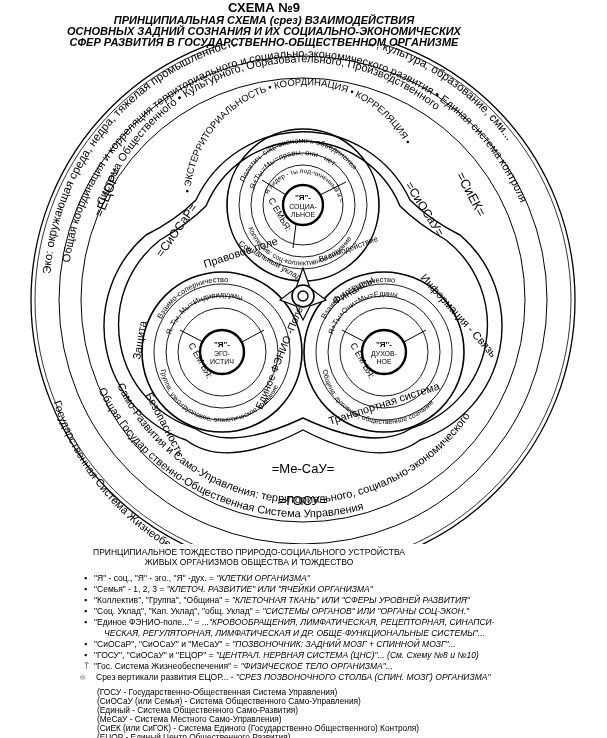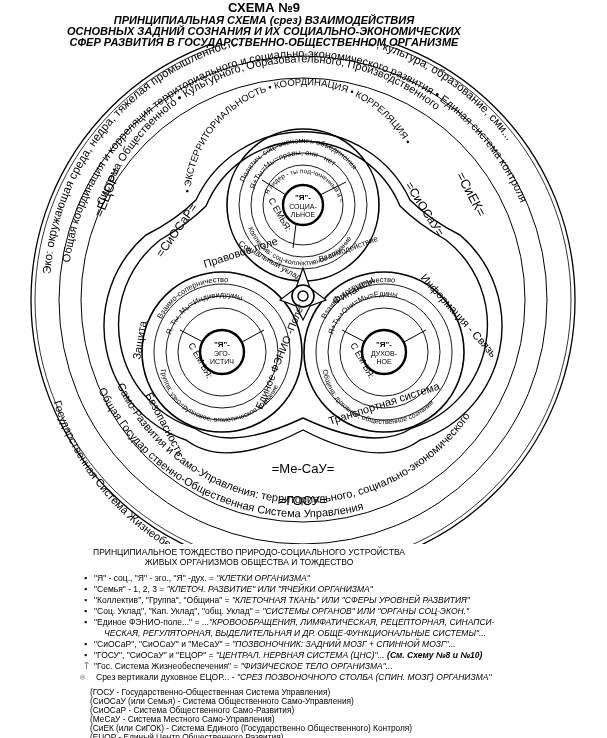--- a/index.html
+++ b/index.html
@@ -7,22 +7,22 @@
   .title { position:absolute; left:0; width:528px; text-align:center; }
   #t-main { top:0px; font-size:13px; font-weight:bold; }
   .t-sub { font-size:11px; font-weight:bold; font-style:italic; line-height:11px; }
   #t-sub1 { top:15px; } #t-sub2 { top:26px; } #t-sub3 { top:37px; }
   #diagram { position:absolute; left:0; top:44px; }
   .legend-head { position:absolute; left:0; width:498px; text-align:center; font-size:8.5px; line-height:10px; }
   #lh1 { top:547px; } #lh2 { top:557px; }
   .li { position:absolute; left:84px; font-size:8.5px; line-height:11px; white-space:nowrap; }
   .li .b { display:inline-block; width:10px; }
   .li i { font-style:italic; }
-  .li .bold { font-weight:bold; font-style:italic;margin-top:32px; }
-  .abbr { position:absolute; left:90px; font-size:8.3px; line-height:9.5px; white-space:nowrap; }
+  .li .bold { font-weight:normal; font-style:italic;margin-top:32px; }
+  .abbr { position:absolute; left:97px; font-size:8.3px; line-height:9.5px; white-space:nowrap; }
   svg text { font-family:"Liberation Sans", sans-serif; }
 </style>
 </head>
 <body>
 
 <div id="t-main" class="title">СХЕМА №9</div>
 <div id="t-sub1" class="title t-sub">ПРИНЦИПИАЛЬНАЯ СХЕМА (срез) ВЗАИМОДЕЙСТВИЯ</div>
 <div id="t-sub2" class="title t-sub">ОСНОВНЫХ ЗАДНИЙ СОЗНАНИЯ И ИХ СОЦИАЛЬНО-ЭКОНОМИЧЕСКИХ</div>
 <div id="t-sub3" class="title t-sub">СФЕР РАЗВИТИЯ В ГОСУДАРСТВЕННО-ОБЩЕСТВЕННОМ ОРГАНИЗМЕ</div>
 
@@ -146,24 +146,24 @@
 </svg>
 
 <div id="lh1" class="legend-head">ПРИНЦИПИАЛЬНОЕ ТОЖДЕСТВО ПРИРОДО-СОЦИАЛЬНОГО УСТРОЙСТВА</div>
 <div id="lh2" class="legend-head">ЖИВЫХ ОРГАНИЗМОВ  ОБЩЕСТВА И ТОЖДЕСТВО</div>
 
 <div class="li" style="top:573px"><span class="b">▪</span><span>"Я" - соц., "Я" - эго., "Я" -дух. = </span><i>"КЛЕТКИ ОРГАНИЗМА"</i></div>
 <div class="li" style="top:584px"><span class="b">▪</span><span>"Семья" - 1, 2, 3 = </span><i>"КЛЕТОЧ. РАЗВИТИЕ" ИЛИ "ЯЧЕЙКИ ОРГАНИЗМА"</i></div>
 <div class="li" style="top:595px"><span class="b">▪</span><span>"Коллектив", "Группа", "Община" = </span><i>"КЛЕТОЧНАЯ ТКАНЬ" ИЛИ "СФЕРЫ УРОВНЕЙ РАЗВИТИЯ"</i></div>
 <div class="li" style="top:606px"><span class="b">▪</span><span>"Соц. Уклад", "Кап. Уклад", "общ. Уклад" = </span><i>"СИСТЕМЫ ОРГАНОВ" ИЛИ "ОРГАНЫ СОЦ-ЭКОН."</i></div>
 <div class="li" style="top:617px"><span class="b">▪</span><span>"Единое ФЭНИО-поле..." = ...</span><i>"КРОВООБРАЩЕНИЯ, ЛИМФАТИЧЕСКАЯ, РЕЦЕПТОРНАЯ, СИНАПСИ-</i></div>
-<div class="li" style="top:628px; left:104px"><i>ЧЕСКАЯ, РЕГУЛЯТОРНАЯ, ВЫДЕЛИТЕЛЬНАЯ И ДР. ОБЩЕ-ФУНКЦИОНАЛЬНЫЕ СИСТЕМЫ"...</i></div>
+<div class="li" style="top:628px; left:104px"><i>ЧЕСКАЯ, РЕГУЛЯТОРНАЯ, ЛИМФАТИЧЕСКАЯ И ДР. ОБЩЕ-ФУНКЦИОНАЛЬНЫЕ СИСТЕМЫ"...</i></div>
 <div class="li" style="top:639px"><span class="b">▪</span><span>"СиОСаР", "СиОСаУ" и "МеСаУ" = </span><i>"ПОЗВОНОЧНИК: ЗАДНИЙ МОЗГ + СПИННОЙ МОЗГ"...</i></div>
 <div class="li" style="top:650px"><span class="b">▪</span><span>"ГОСУ", "СиОСаУ" и "ЕЦОР" = </span><i>"ЦЕНТРАЛ. НЕРВНАЯ СИСТЕМА (ЦНС)"... </i><span class="bold">(См. Схему №8 и №10)</span></div>
 <div class="li" style="top:661px"><span class="b">⍑</span><span>"Гос. Система Жизнеобеспечения" = </span><i>"ФИЗИЧЕСКОЕ  ТЕЛО ОРГАНИЗМА"...</i></div>
-<div class="li" style="top:672px; left:80px"><span class="b" style="width:16px">⌾</span><span>Срез вертикали духовное ЕЦОР... - </span><i>"СРЕЗ ПОЗВОНОЧНОГО СТОЛБА (СПИН. МОЗГ) ОРГАНИЗМА"</i></div>
+<div class="li" style="top:672px; left:80px"><span class="b" style="width:16px">⌾</span><span>Срез вертикали развития ЕЦОР... - </span><i>"СРЕЗ ПОЗВОНОЧНОГО СТОЛБА (СПИН. МОЗГ) ОРГАНИЗМА"</i></div>
 
 <div class="abbr" style="top:688px">(ГОСУ - Государственно-Общественная Система Управления)</div>
 <div class="abbr" style="top:697px">(СиОСаУ (или Семья) - Система Общественного Само-Управления)</div>
-<div class="abbr" style="top:706px">(СиОСаР - Система Общественного Само-Развития)</div>
+<div class="abbr" style="top:706px">(Единый - Система Общественного Само-Развития)</div>
 <div class="abbr" style="top:715px">(МеСаУ - Система Местного Само-Управления)</div>
 <div class="abbr" style="top:724px">(СиЕК (или СиГОК)  - Система Единого (Государственно Общественного) Контроля)</div>
 <div class="abbr" style="top:733px">(ЕЦОР - Единый Центр Общественного Развития)</div>
 
 </body></html>

